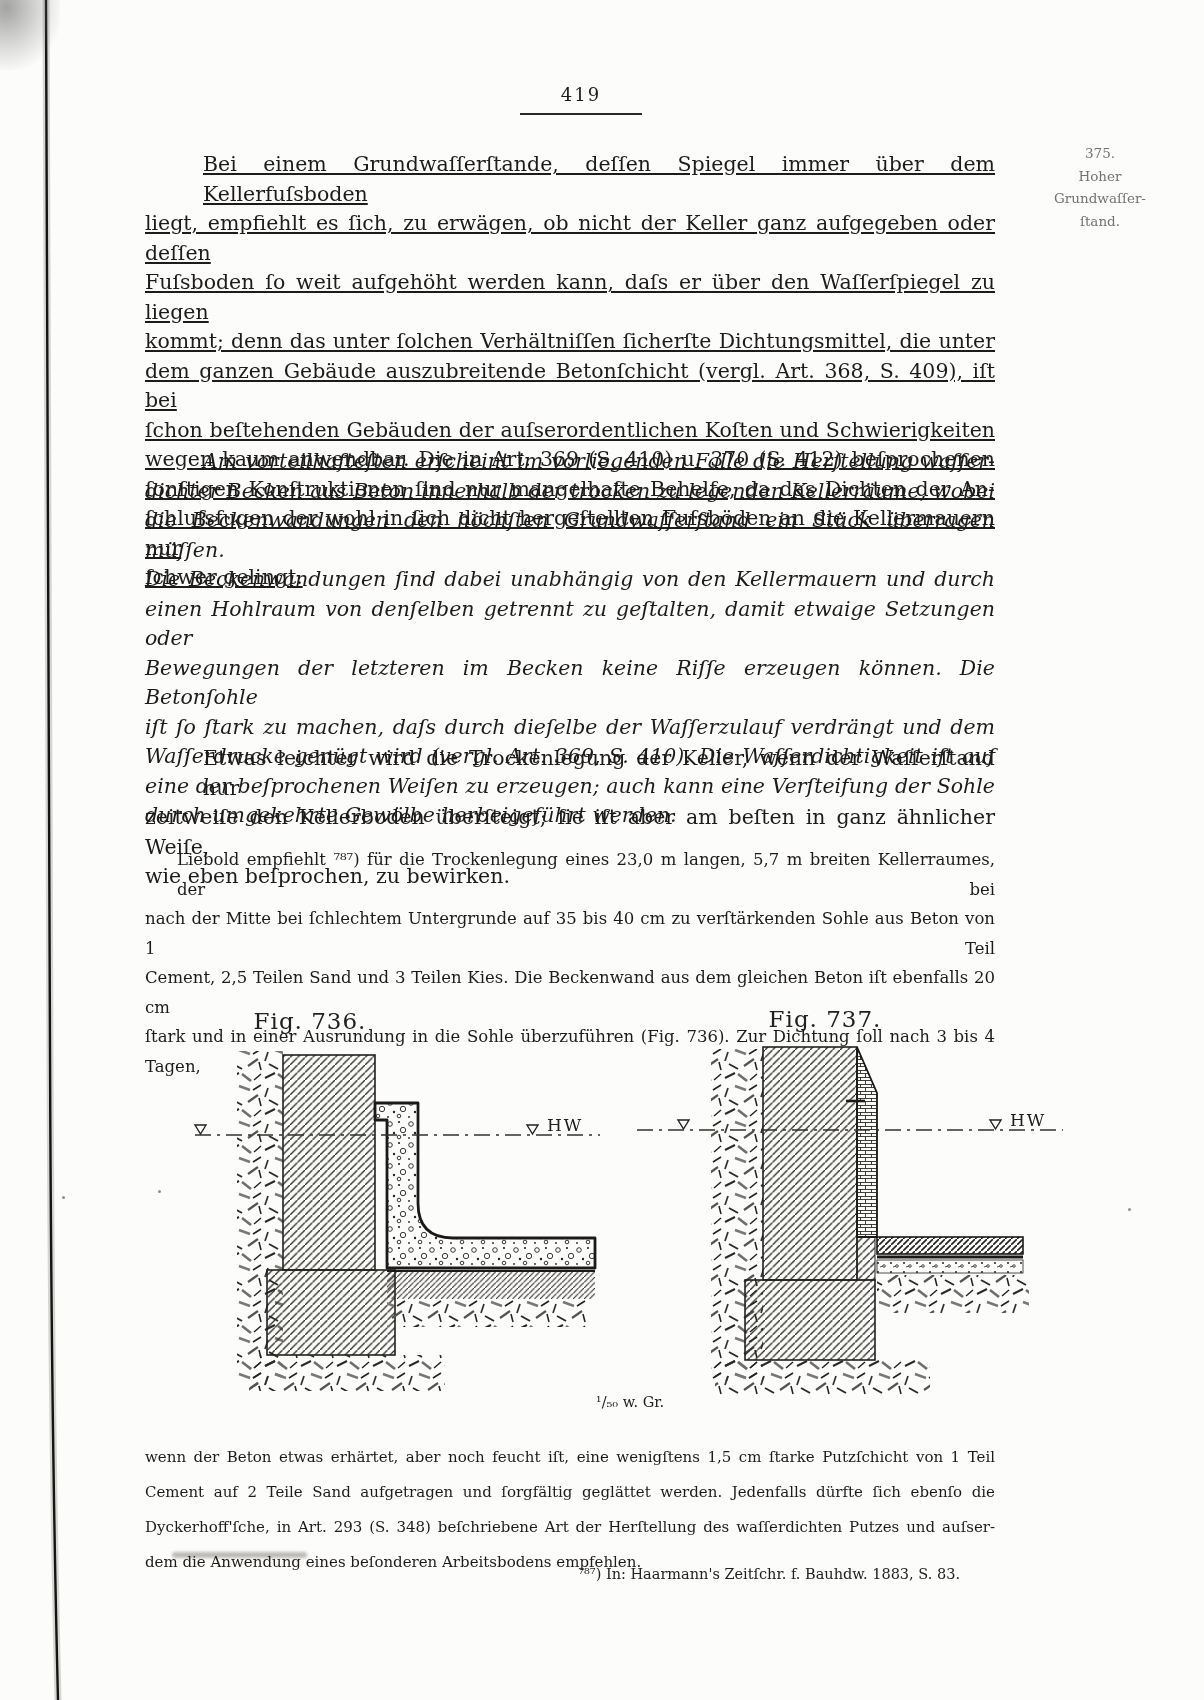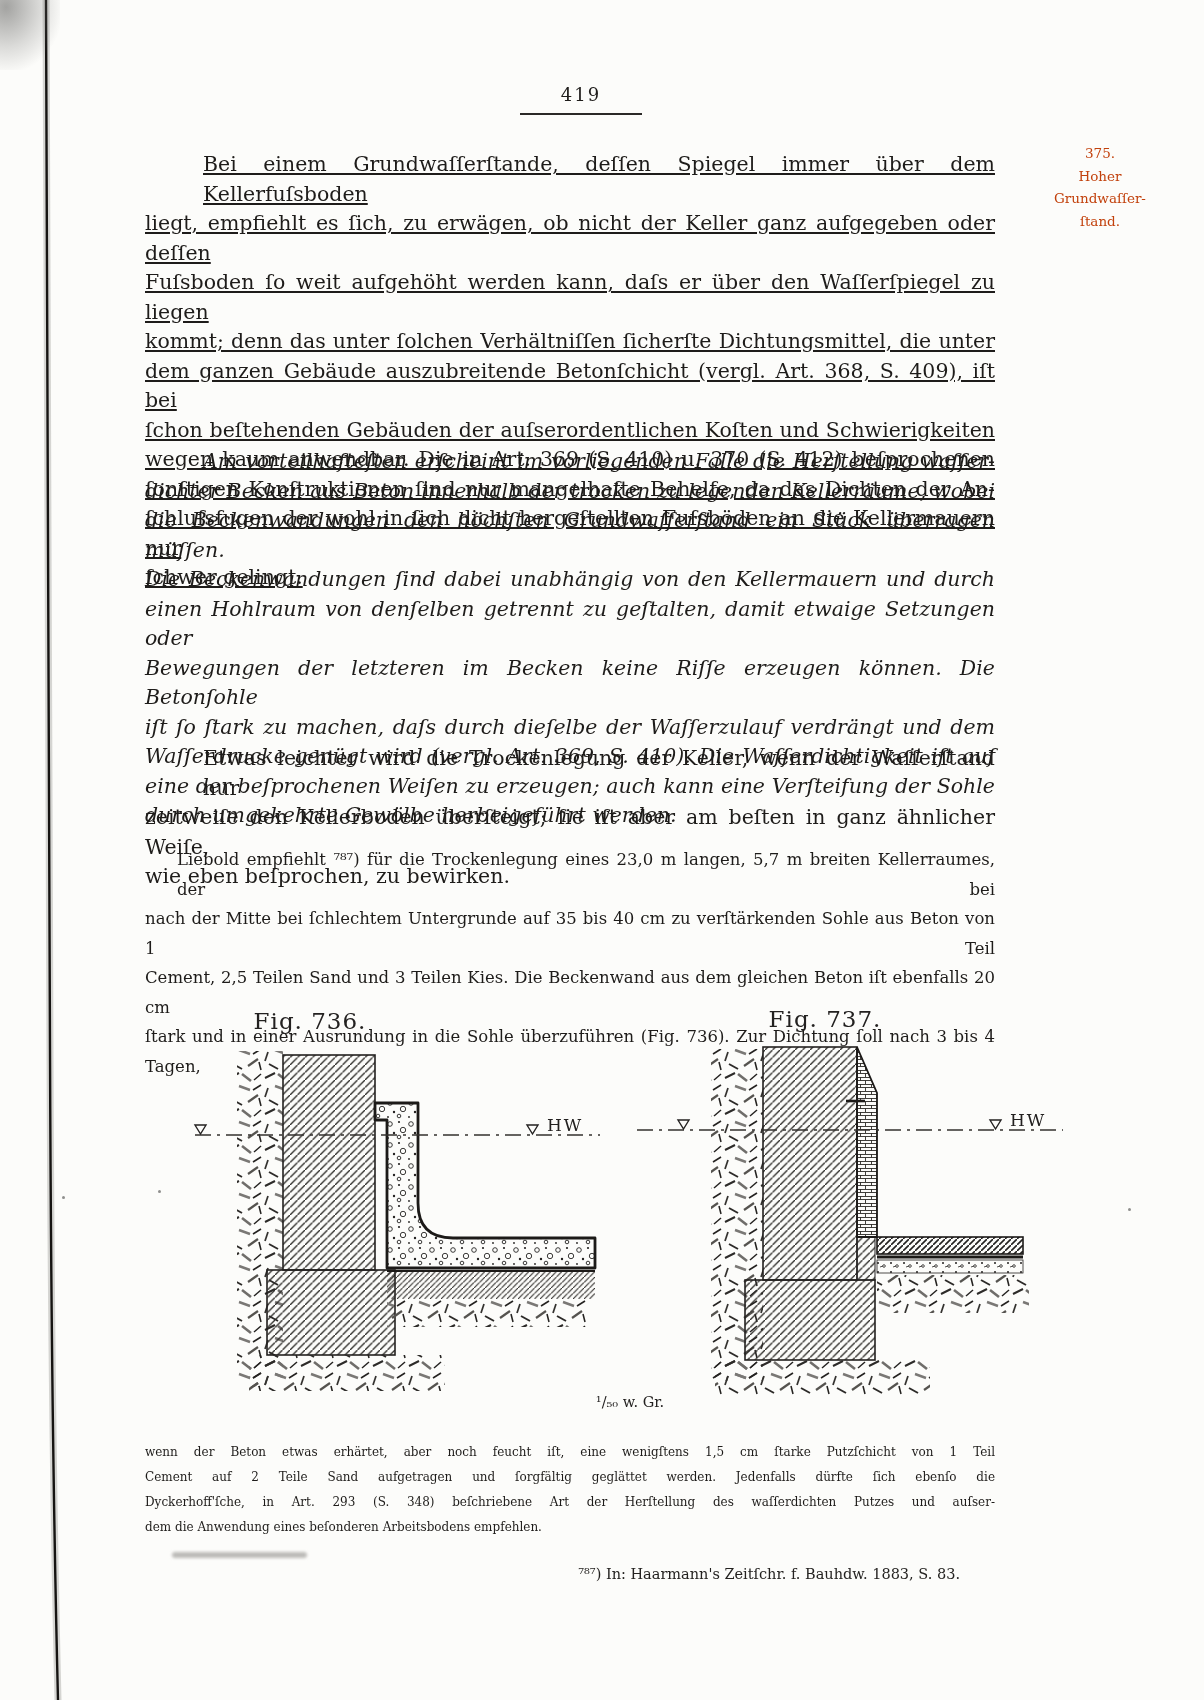--- a/index.html
+++ b/index.html
@@ -23,35 +23,35 @@
   
   .page-number{
     position:absolute;left:520px;top:84px;width:122px;
     text-align:center;font-size:18px;letter-spacing:2px;
     border-bottom:2px solid #2b2927;padding-bottom:8px;
   }
 
   
   .margin-note{
     position:absolute;left:1002px;top:142px;width:196px;
-    text-align:center;font-size:13.5px;line-height:22.5px;color:#c2410c;
+    text-align:center;font-size:13.5px;line-height:22.5px;color:#737373;
   }
 
   
   .para{position:absolute;left:145px;width:850px;}
   .para .line{
     text-align:justify;text-align-last:justify;
     white-space:normal;
   }
   .para .line:last-child{text-align-last:left;}
   .para .line:first-child{padding-left:58px;box-sizing:border-box;}
   .p-main{font-size:20.5px;line-height:29.5px;}
   .p-small{font-size:16.5px;line-height:29.5px;}
   .p-small .line:first-child{padding-left:32px;}
-  .p-small-bottom{font-size:12px;line-height:25px;}
+  .p-small-bottom{font-size:15px;line-height:35px;}
   .p-small-bottom .line:first-child{padding-left:0;}
   #para1{top:150px;text-decoration:underline;}
   #para2{top:447px;font-style:italic;}
   #para3{top:744px;}
   #small-top{top:845px;}
   #small-bottom{top:1440px;}
 
   
   .fig-caption{position:absolute;font-size:23px;letter-spacing:1px;color:#232120;}
   #cap736{left:230px;top:1008px;width:160px;text-align:center;}

